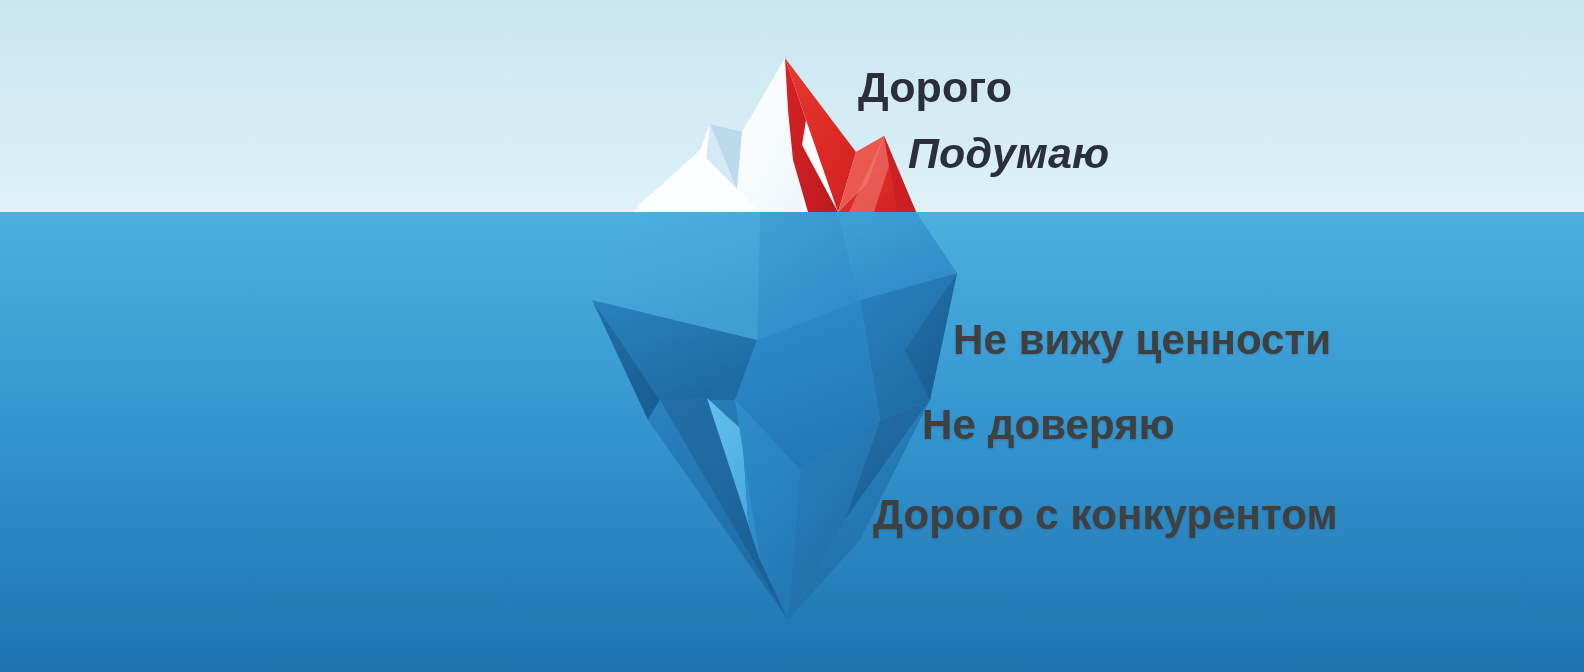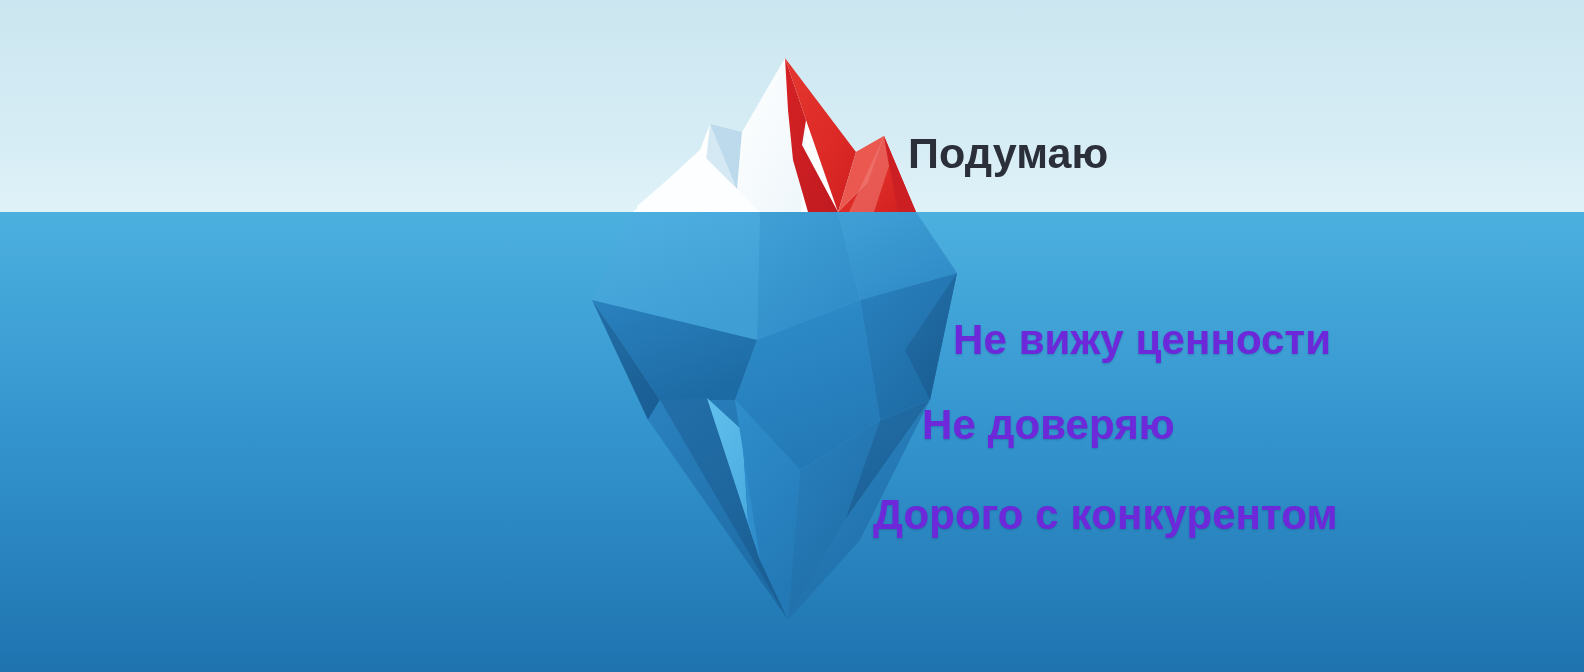--- a/index.html
+++ b/index.html
@@ -16,27 +16,27 @@
     white-space:nowrap;
     font-weight:700;
     line-height:1;
     letter-spacing:0.1px;
   }
   .label-above{
     color:#2b2f3a;
     font-size:43px;
   }
   .label-below{
-    color:#6d28d9;
+    color:#404040;
     font-size:42px;
     text-shadow:0 1px 2px rgba(10,60,100,.28);
   }
 
   #lbl-dorogo     { left:858px;  top:66px;  }
-  #lbl-podumayu   { left:908px;  top:132px; }
+  #lbl-podumayu   { left:908px;  top:132px;font-style:italic; }
   #lbl-cennosti   { left:953px;  top:319px; }
   #lbl-doveryayu  { left:922px;  top:404px; }
   #lbl-konkurent  { left:873px;  top:494px; }
 </style>
 </head>
 <body>
 
 <div id="stage">
 
   <svg id="scene" viewBox="0 0 1584 672" preserveAspectRatio="none">
@@ -149,20 +149,21 @@
       <polygon points="660,400 707,398 760,560 788,620" fill="url(#uDarker)"></polygon>
       <polygon points="707,398 742,430 748,520 760,560" fill="url(#uBright)"></polygon>
       <polygon points="742,430 770,470 760,560 748,520" fill="#2f8ecb"></polygon>
       <polygon points="735,400 800,470 788,620 760,560" fill="url(#uBase)"></polygon>
       <polygon points="800,470 880,420 845,520 788,620" fill="url(#uDark)"></polygon>
       <polygon points="880,420 930,400 845,520" fill="url(#uDarker)"></polygon>
       <polygon points="845,520 930,400 860,540 788,620" fill="url(#uDark)" opacity="0.85"></polygon>
     </g>
   </svg>
 
+  <div class="label label-above" id="lbl-dorogo">Дорого</div>
 
   <div class="label label-above" id="lbl-podumayu">Подумаю</div>
 
   <div class="label label-below" id="lbl-cennosti">Не вижу ценности</div>
 
   <div class="label label-below" id="lbl-doveryayu">Не доверяю</div>
 
   <div class="label label-below" id="lbl-konkurent">Дорого с конкурентом</div>
 
 </div>

